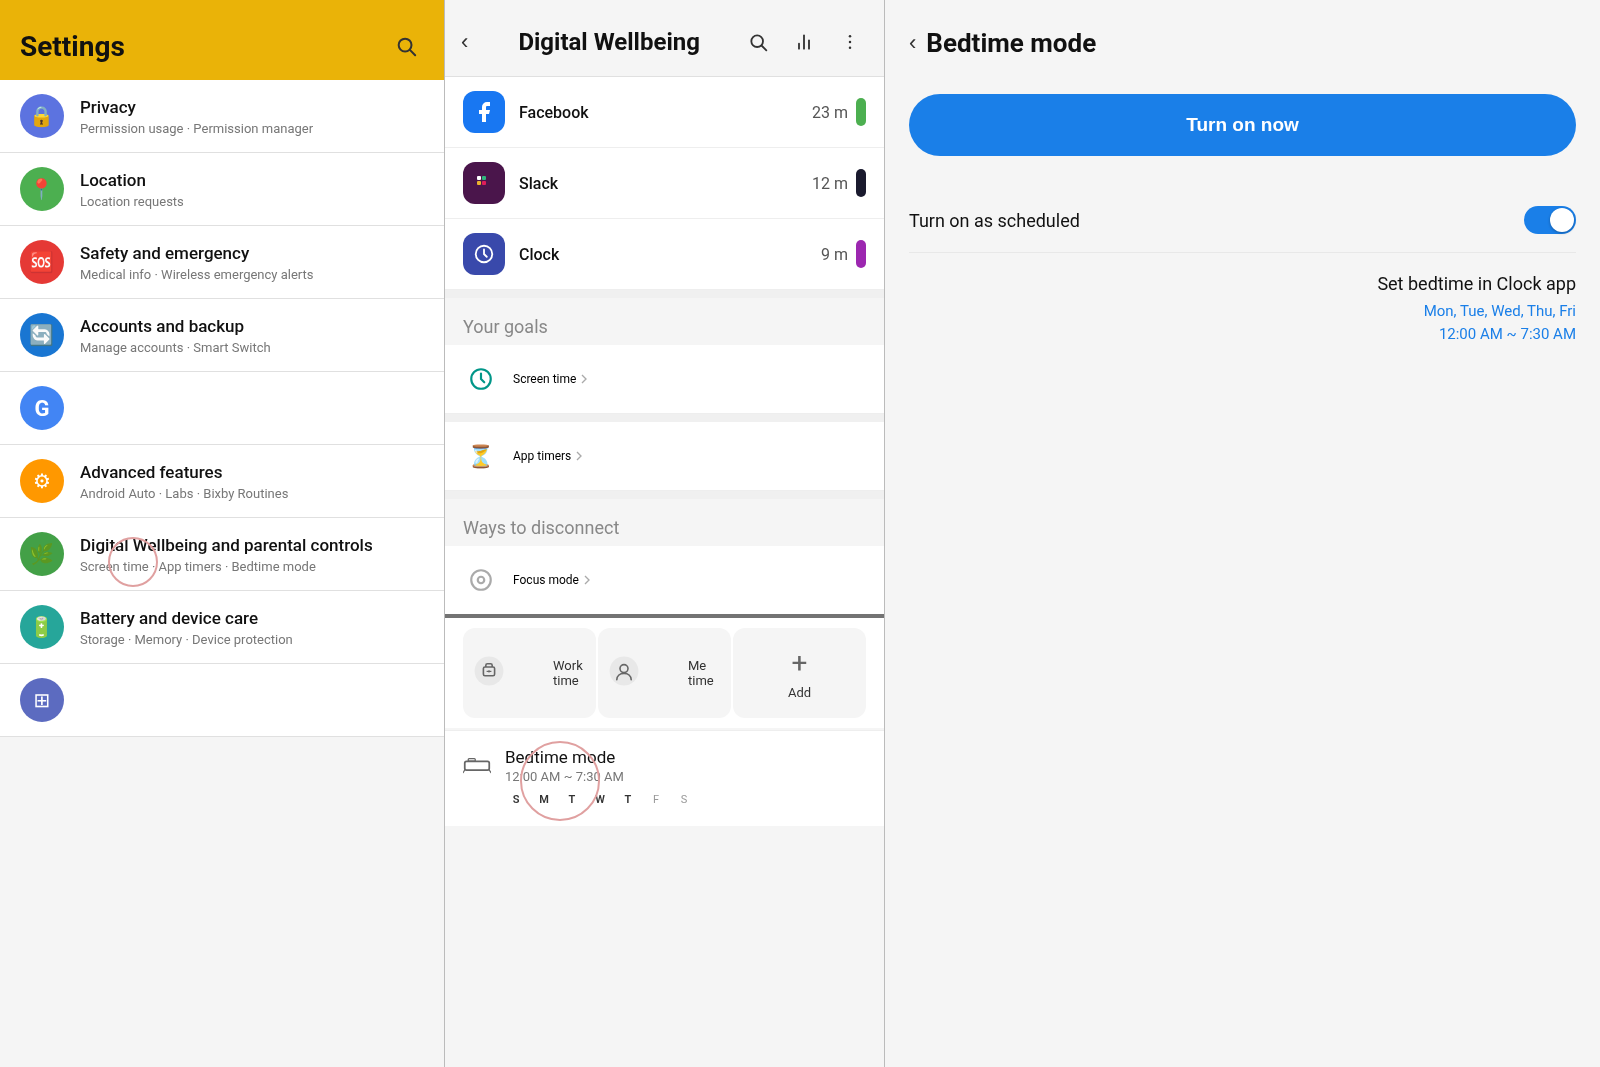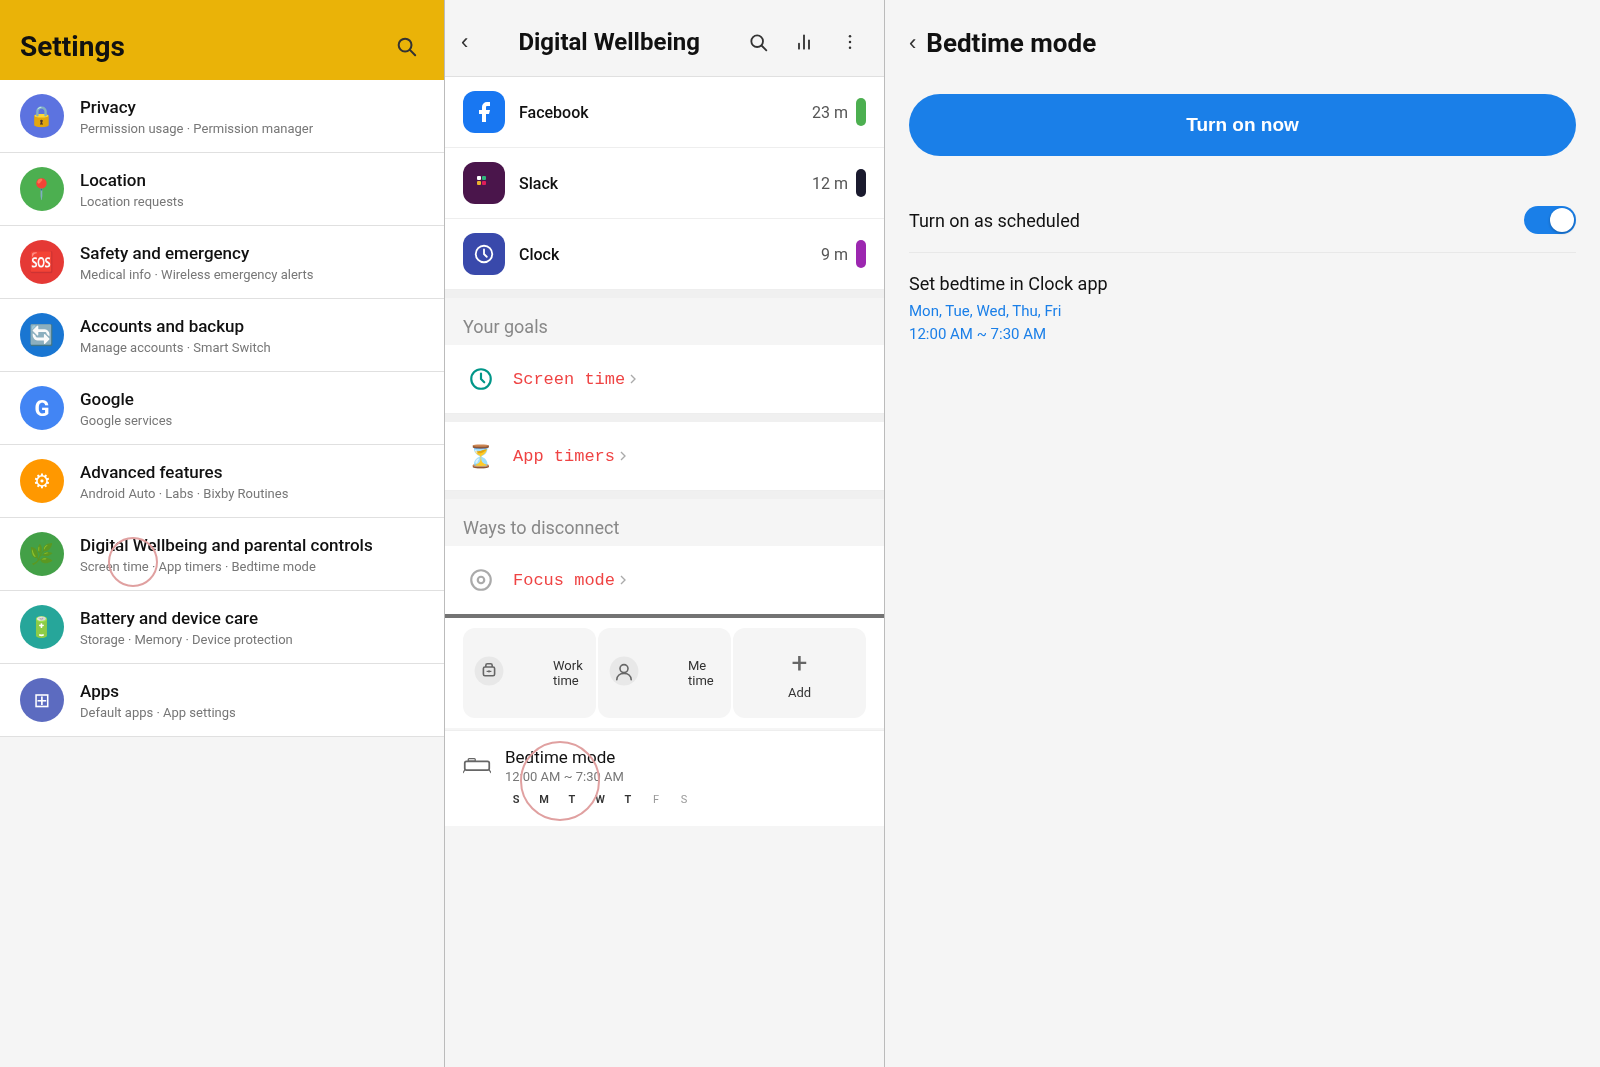--- a/index.html
+++ b/index.html
@@ -202,23 +202,22 @@
       width: 36px;
       height: 36px;
       display: flex;
       align-items: center;
       justify-content: center;
       margin-right: 14px;
       font-size: 22px;
     }
 
     .goal-label {
-      font-size: 17px;
-      color: #ef4444;
-      font-family: Liberation Mono, monospace;
+      font-size: 12px;
+      color: #000000;
     }
 
     
     .focus-grid {
       display: flex;
       gap: 2px;
       padding: 10px 18px;
       background: #fff;
     }
 
@@ -365,20 +364,21 @@
       height: 24px;
       border-radius: 50%;
       background: #fff;
       top: 2px;
       right: 2px;
       box-shadow: 0 1px 3px rgba(0,0,0,0.3);
     }
 
     .clock-setting {
       padding: 20px 0;
+      text-align: right;
     }
     .clock-setting-label {
       font-size: 18px;
       color: #111;
       margin-bottom: 6px;
     }
     .clock-setting-sub {
       font-size: 15px;
       color: #1a7fe8;
       line-height: 1.5;
@@ -429,24 +429,20 @@
       </div>
       <div class="settings-item">
         <div class="settings-icon" style="background: rgb(25, 118, 210); font-size: 20px; font-weight: normal;">🔄</div>
         <div class="settings-text">
           <div class="settings-label">Accounts and backup</div>
           <div class="settings-sublabel">Manage accounts · Smart Switch</div>
         </div>
       </div>
       <div class="settings-item">
         <div class="settings-icon" style="background: rgb(66, 133, 244); font-size: 22px; font-weight: 700;">G</div>
-        <div class="settings-text">
-          <div class="settings-label">Google</div>
-          <div class="settings-sublabel">Google services</div>
-        </div>
       </div>
       <div class="settings-item">
         <div class="settings-icon" style="background: rgb(255, 152, 0); font-size: 20px; font-weight: normal;">⚙</div>
         <div class="settings-text">
           <div class="settings-label">Advanced features</div>
           <div class="settings-sublabel">Android Auto · Labs · Bixby Routines</div>
         </div>
       </div>
       <div class="settings-item" style="position: relative;">
         <div class="settings-icon" style="background: rgb(67, 160, 71); font-size: 20px; font-weight: normal;">🌿</div>
@@ -458,24 +454,20 @@
       </div>
       <div class="settings-item">
         <div class="settings-icon" style="background: rgb(38, 166, 154); font-size: 20px; font-weight: normal;">🔋</div>
         <div class="settings-text">
           <div class="settings-label">Battery and device care</div>
           <div class="settings-sublabel">Storage · Memory · Device protection</div>
         </div>
       </div>
       <div class="settings-item">
         <div class="settings-icon" style="background: rgb(92, 107, 192); font-size: 20px; font-weight: normal;">⊞</div>
-        <div class="settings-text">
-          <div class="settings-label">Apps</div>
-          <div class="settings-sublabel">Default apps · App settings</div>
-        </div>
       </div>
     </div>
 </div>
 
 <div class="panel panel-2">
   <div class="panel2-header">
     <button class="back-btn">‹</button>
     <span class="panel2-title">Digital Wellbeing</span>
     <div class="header-icons">
       <button class="icon-btn">

